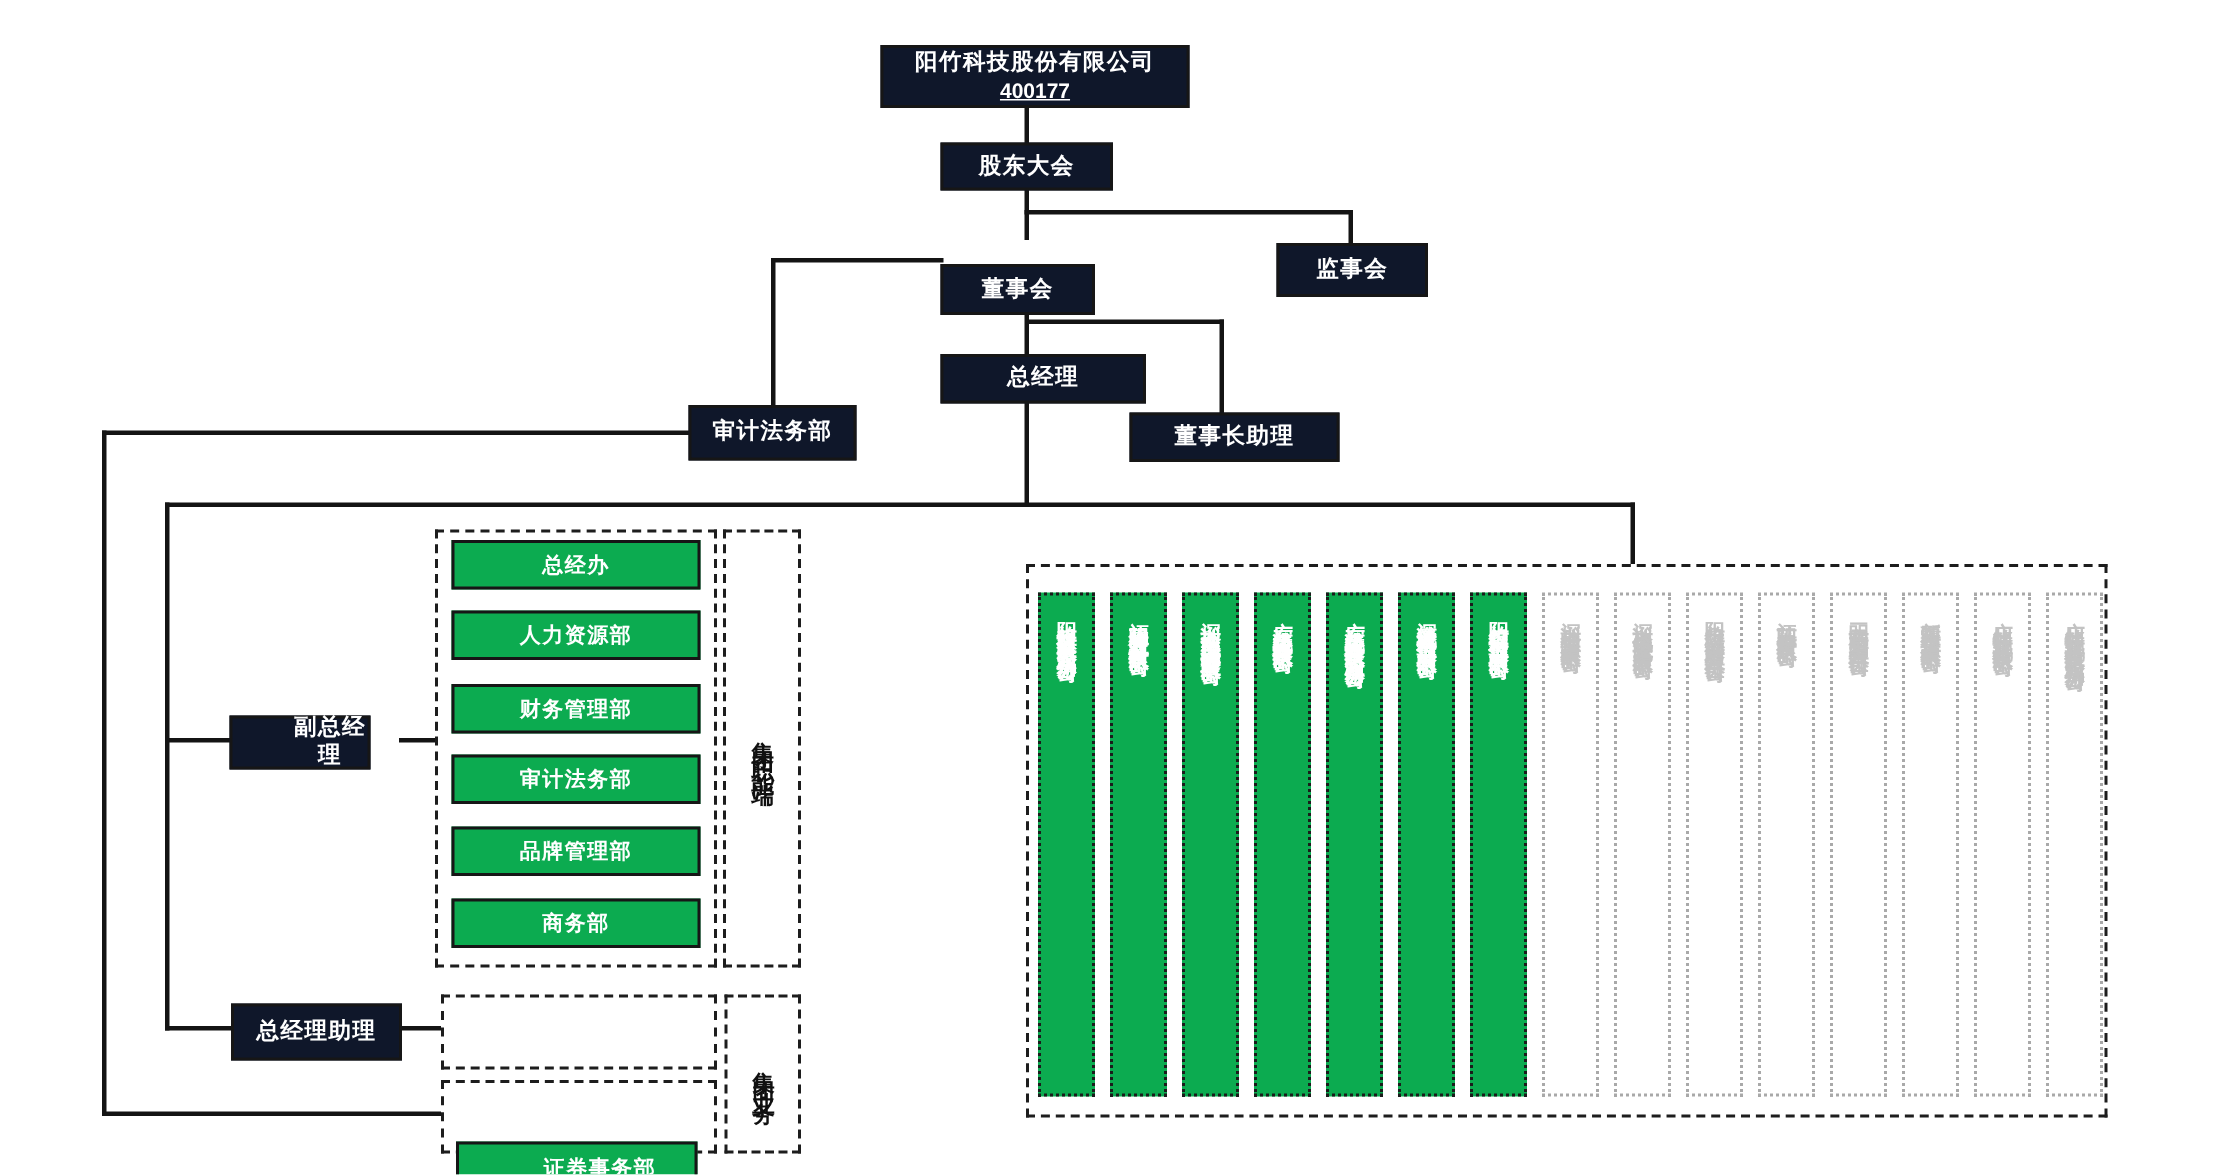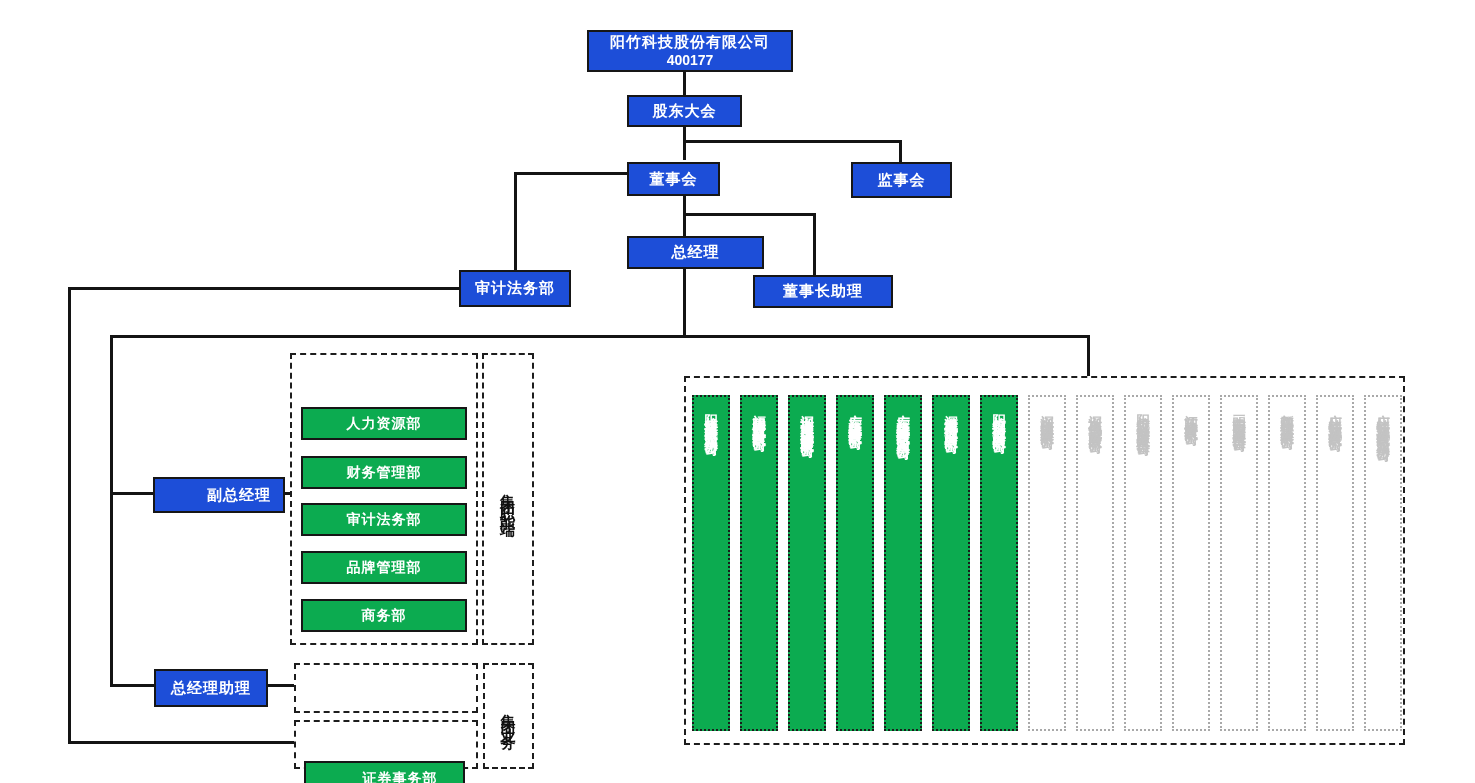--- a/index.html
+++ b/index.html
@@ -2,26 +2,26 @@
 <html><head>
 <meta charset="utf-8">
 <style>
   html,body{margin:0;padding:0;background:#ffffff;}
   body{font-family:"Liberation Sans","DejaVu Sans",sans-serif;}
   .stage{position:relative;width:1475px;height:783px;background:#ffffff;overflow:hidden;}
 
   
   .node{
     position:absolute;box-sizing:border-box;
-    background:#1d4ed8;border:2px solid #161616;
+    background:#0f172a;border:2px solid #161616;
     color:#ffffff;font-weight:bold;font-size:15px;
     display:flex;flex-direction:column;align-items:center;justify-content:center;
     text-align:center;line-height:1.25;letter-spacing:1px;
   }
-  .node .sub{font-size:14px;letter-spacing:0;}
+  .node .sub{font-size:14px;letter-spacing:0;text-decoration:underline;}
 
   
   .frame{position:absolute;box-sizing:border-box;border:2px dashed #1d1d1d;background:#ffffff;}
 
   
   .dept{
     position:absolute;box-sizing:border-box;left:301px;width:166px;height:33px;
     background:#0cab50;border:2px solid #161616;color:#fff;font-weight:bold;font-size:14px;
     display:flex;align-items:center;justify-content:center;letter-spacing:1px;
   }
@@ -80,49 +80,52 @@
 
   <div class="node" style="left:587px;top:30px;width:206px;height:42px;">
     <div>阳竹科技股份有限公司</div>
     <div class="sub">400177</div>
   </div>
 
   <div class="node" style="left:627px;top:95px;width:115px;height:32px;">
     <div>股东大会</div>
   </div>
 
-  <div class="node" style="left:627px;top:162px;width:93px;height:34px;">
+  <div class="node" style="left:627px;top:176px;width:103px;height:34px;">
     <div>董事会</div>
   </div>
 
   <div class="node" style="left:851px;top:162px;width:101px;height:36px;">
     <div>监事会</div>
   </div>
 
   <div class="node" style="left:627px;top:236px;width:137px;height:33px;">
     <div>总经理</div>
   </div>
 
   <div class="node" style="left:459px;top:270px;width:112px;height:37px;">
     <div>审计法务部</div>
   </div>
 
   <div class="node" style="left:753px;top:275px;width:140px;height:33px;">
     <div>董事长助理</div>
   </div>
 
-  <div class="node" style="left:153px;top:477px;width:132px;height:36px;padding-left:40px;">
+  <div class="node" style="left:153px;top:477px;width:94px;height:36px;padding-left:40px;">
     <div>副总经理</div>
   </div>
 
   <div class="node" style="left:154px;top:669px;width:114px;height:38px;">
     <div>总经理助理</div>
   </div>
 
   <div class="frame" style="left:290px;top:353px;width:188px;height:292px;"></div>
+  <div class="dept" style="top:360px;">
+      <span>总经办</span>
+    </div>
   <div class="dept" style="top:407px;">
       <span>人力资源部</span>
     </div>
   <div class="dept" style="top:456px;">
       <span>财务管理部</span>
     </div>
   <div class="dept" style="top:503px;">
       <span>审计法务部</span>
     </div>
   <div class="dept" style="top:551px;">

